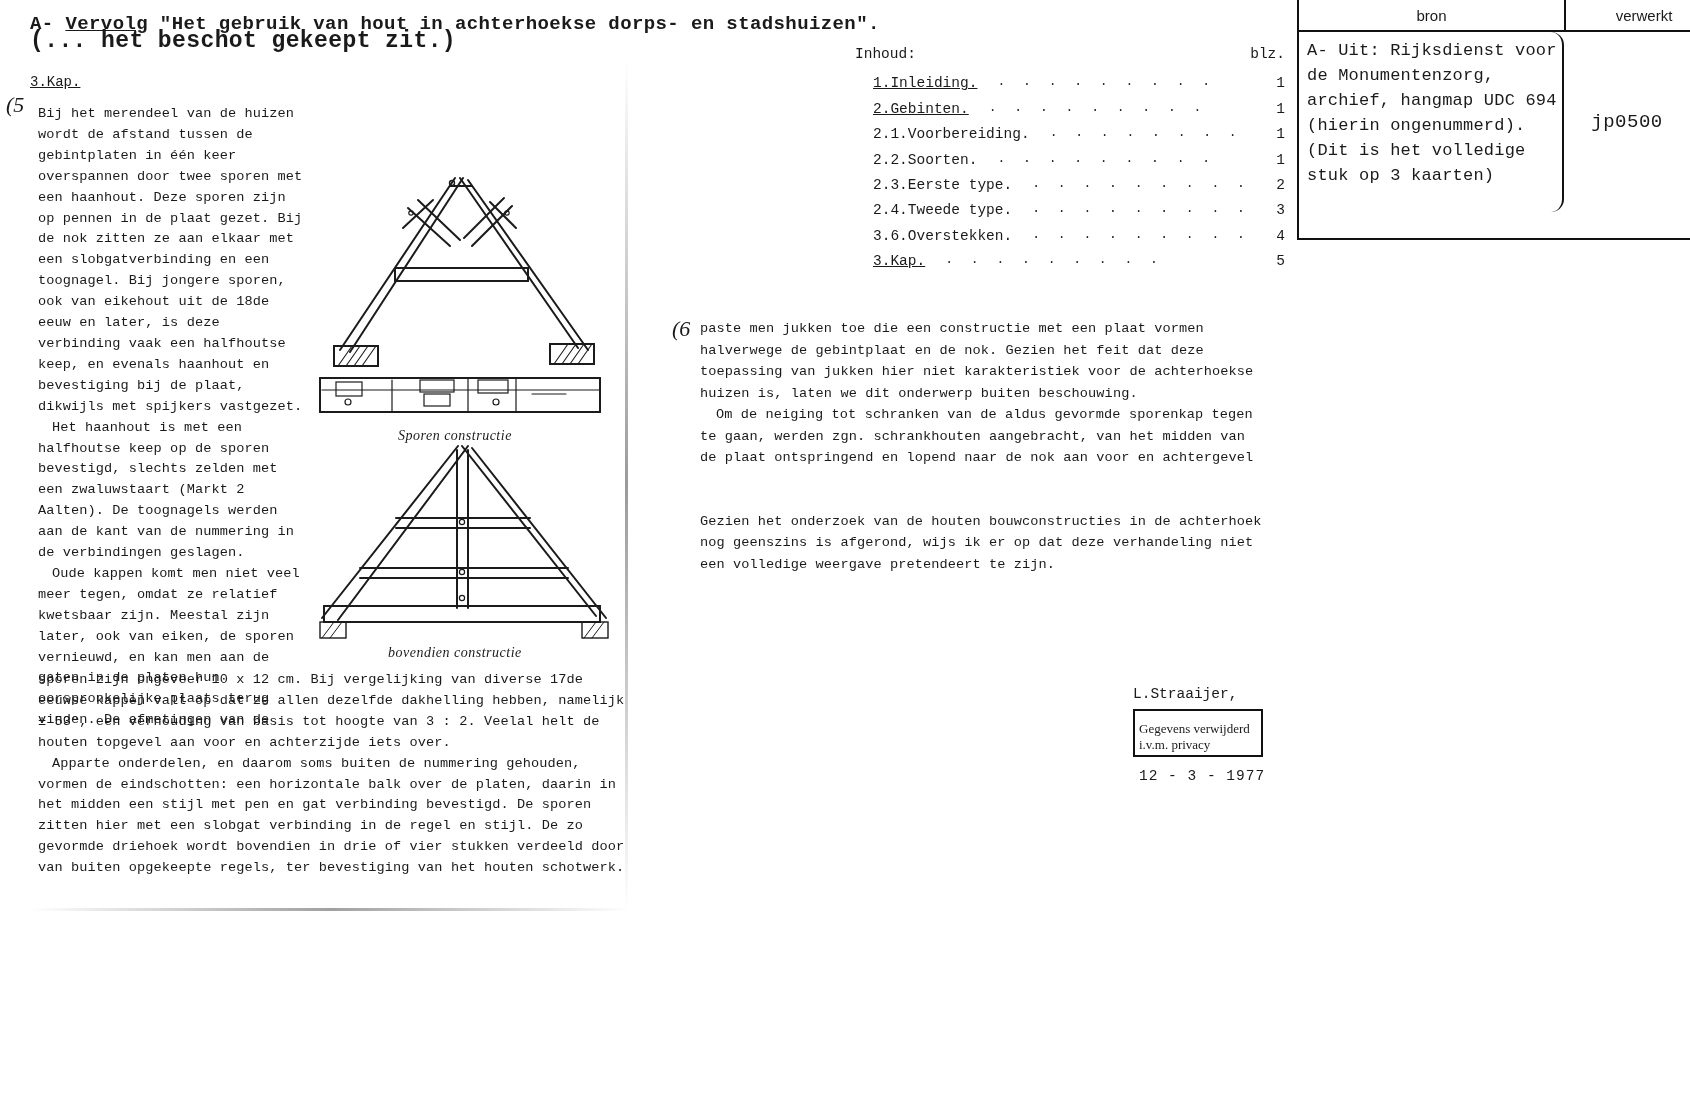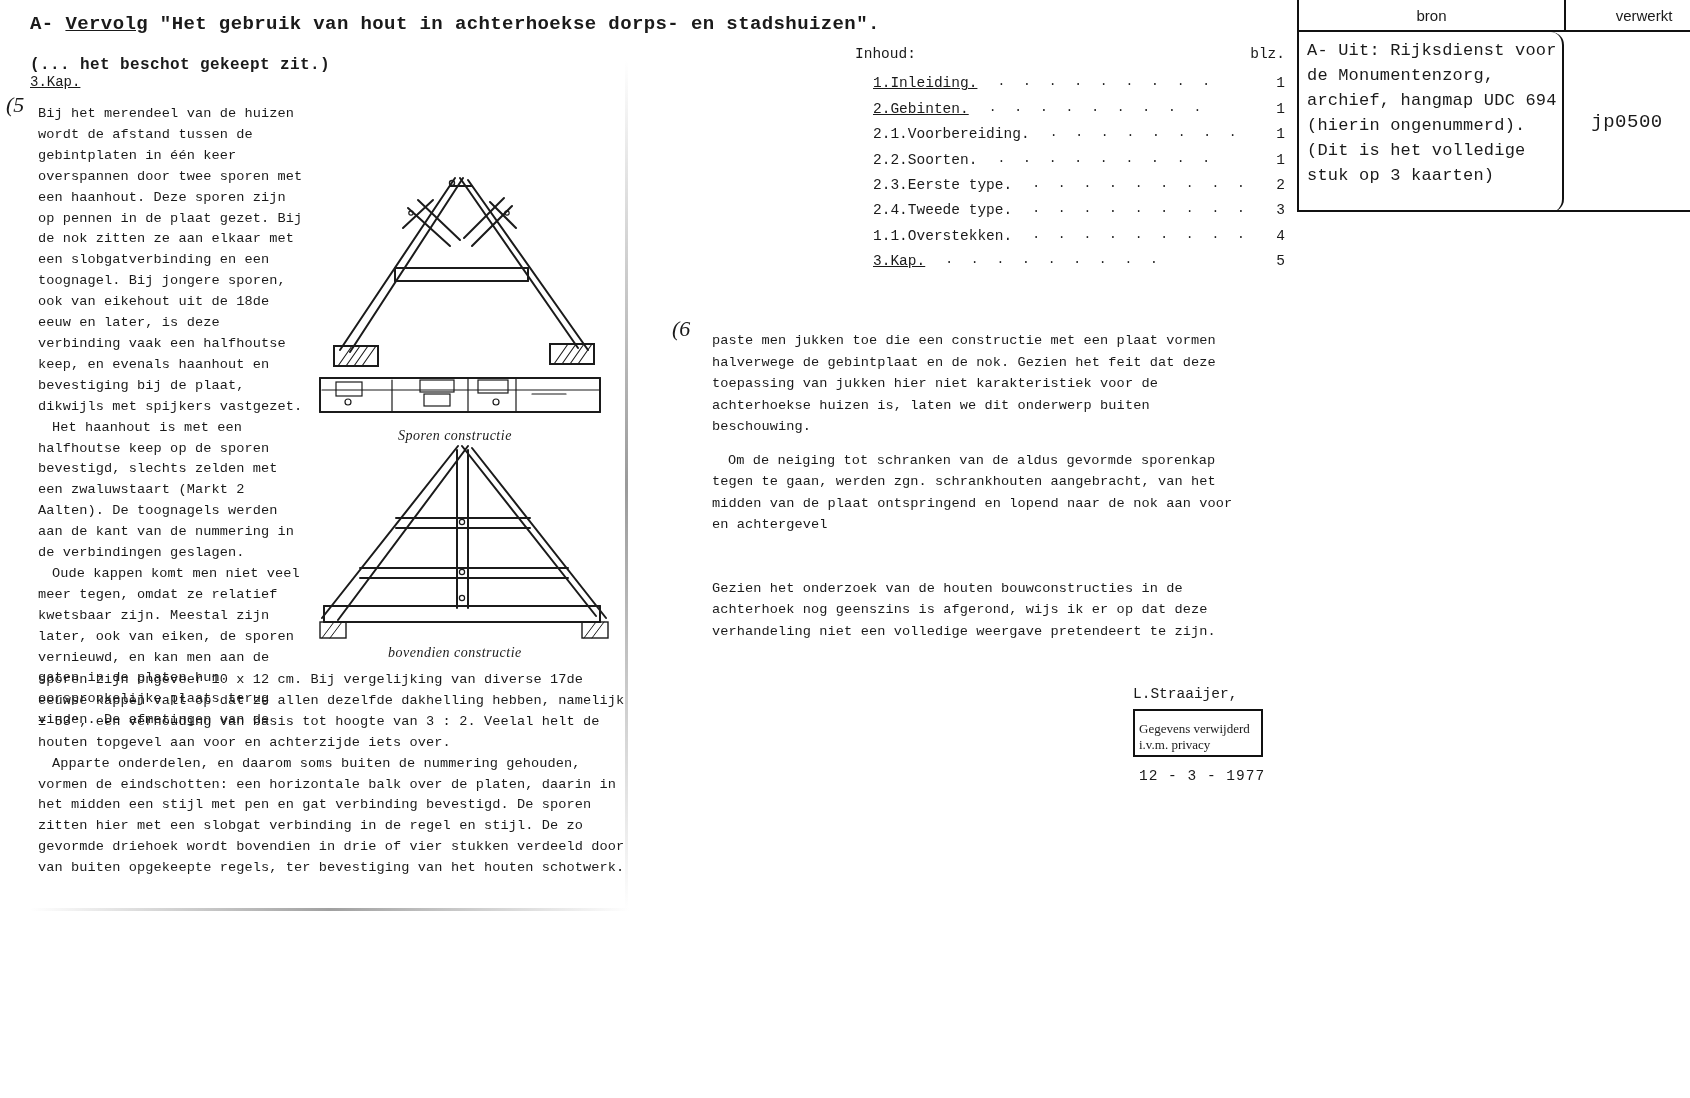--- a/index.html
+++ b/index.html
@@ -28,33 +28,33 @@
     width: 1140px;
     font-size: 19px;
     line-height: 32px;
     font-weight: bold;
     letter-spacing: 0.4px;
   }
   #title-block .u { text-decoration: underline; }
   #title-line2 {
     position: absolute;
     left: 30px;
-    top: 56px;
-    font-size: 16px;
+    top: 28px;
+    font-size: 23px;
     font-weight: bold;
     letter-spacing: 0.4px;
   }
 
   
   #stamp {
     position: absolute;
     left: 1297px;
     top: 0px;
     width: 393px;
-    height: 212px;
+    height: 240px;
     border-left: 2px solid #111;
     border-bottom: 2px solid #111;
     box-sizing: border-box;
   }
   #stamp .row-head {
     display: flex;
     height: 30px;
     border-bottom: 2px solid #111;
   }
   #stamp .row-head .cell {
@@ -176,21 +176,21 @@
   }
   #right-col {
     position: absolute;
     left: 700px;
     top: 318px;
     width: 562px;
     font-size: 13.6px;
     line-height: 21.5px;
     letter-spacing: 0.1px;
   }
-  #right-col p { margin: 12px; text-indent: 16px; }
+  #right-col p { margin: 0; text-indent: 16px; }
   #right-col p.noind { text-indent: 0; }
   #right-col p.gap { margin-top: 42px; text-indent: 0; }
 
   
   #signature {
     position: absolute;
     left: 1113px;
     top: 683px;
     font-size: 14.5px;
     line-height: 22px;
@@ -297,21 +297,21 @@
       <span class="toc-label">2.3.Eerste type.</span>
       <span class="toc-dots">. . . . . . . . .</span>
       <span class="toc-page">2</span>
     </div>
     <div class="toc-row">
       <span class="toc-label">2.4.Tweede type.</span>
       <span class="toc-dots">. . . . . . . . .</span>
       <span class="toc-page">3</span>
     </div>
     <div class="toc-row">
-      <span class="toc-label">1.1.Overstekken.</span>
+      <span class="toc-label">3.6.Overstekken.</span>
       <span class="toc-dots">. . . . . . . . .</span>
       <span class="toc-page">4</span>
     </div>
     <div class="toc-row">
       <span class="toc-label und">3.Kap.</span>
       <span class="toc-dots">. . . . . . . . .</span>
       <span class="toc-page">5</span>
     </div>
   </div>
 

